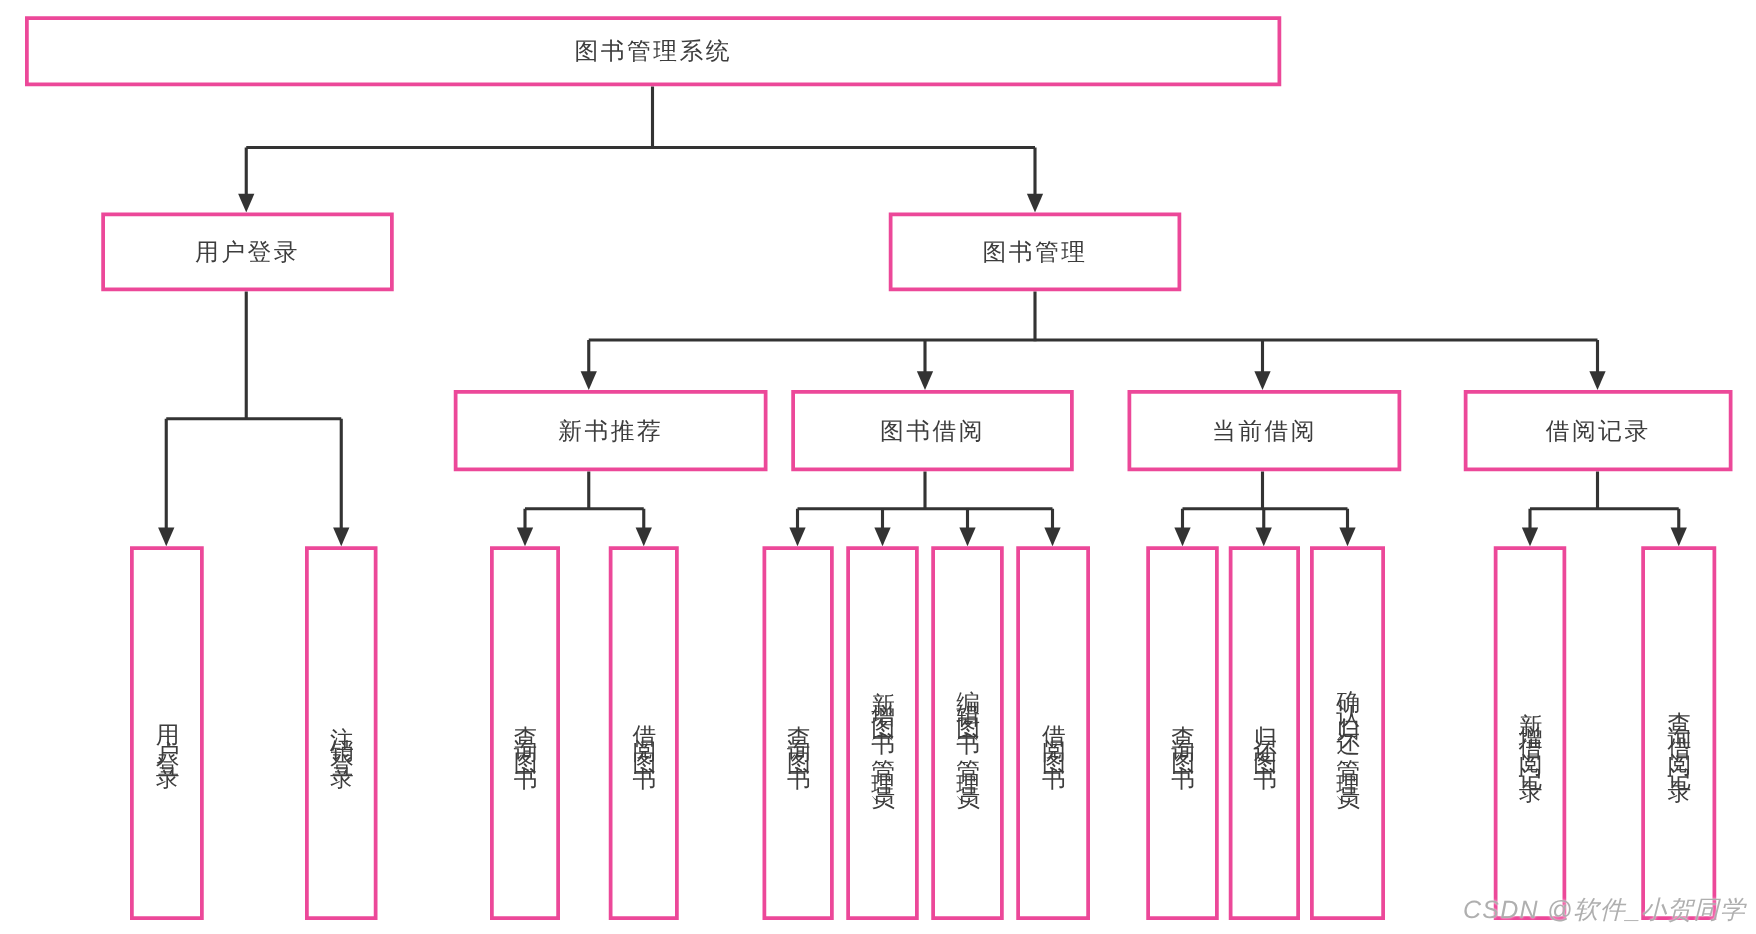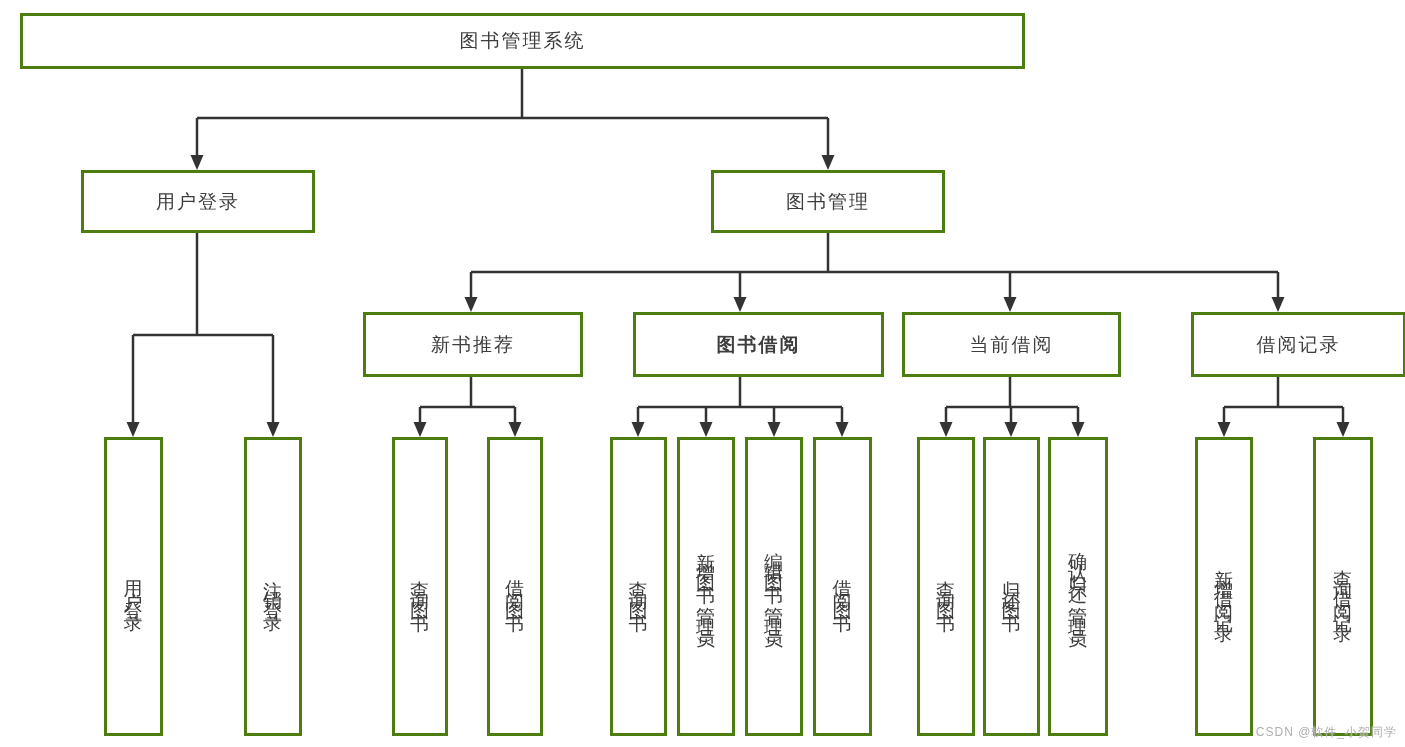--- a/index.html
+++ b/index.html
@@ -15,45 +15,46 @@
     position: absolute;
     left: 0; top: 0;
     pointer-events: none;
   }
   #connectors line { stroke: #333333; stroke-width: 2.5; }
   #connectors polygon { fill: #333333; }
   .box {
     position: absolute;
     box-sizing: border-box;
     background: #ffffff;
-    border: 3px solid #4d7c0f;
+    border: 3px solid #ec4899;
     display: flex;
     align-items: center;
     justify-content: center;
     color: #3d3d3d;
     text-align: center;
   }
   .h-box { font-size: 19px; letter-spacing: 2px; }
   .v-box {
     writing-mode: vertical-rl;
     text-orientation: mixed;
     font-size: 19px;
     letter-spacing: 11px;
     line-height: 1;
   }
   .watermark {
     position: absolute;
     right: 8px;
     bottom: 6px;
-    font-size: 12px;
+    font-size: 20px;
     letter-spacing: 1px;
     color: rgba(171, 171, 171, 0.95);
     text-shadow: 0 0 2px #ffffff;
     z-index: 5;
     white-space: nowrap;
+    font-style: italic;
   }
 </style>
 </head>
 <body>
 
 <div id="stage">
 
   <svg id="connectors" width="1405" height="747" viewBox="0 0 1405 747">
 
     <line x1="522" y1="69" x2="522" y2="119"></line>
@@ -120,30 +121,30 @@
     <span>图书管理系统</span>
   </div>
 
   <div class="box h-box" style="left:81px; top:170px; width:234px; height:63px;">
     <span>用户登录</span>
   </div>
   <div class="box h-box" style="left:711px; top:170px; width:234px; height:63px;align-items:center;">
     <span>图书管理</span>
   </div>
 
-  <div class="box h-box" style="left:363px; top:312px; width:220px; height:65px;">
+  <div class="box h-box" style="left:363px; top:312px; width:251px; height:65px;">
     <span>新书推荐</span>
   </div>
-  <div class="box h-box" style="left:633px; top:312px; width:251px; height:65px;font-weight:bold;">
+  <div class="box h-box" style="left:633px; top:312px; width:226px; height:65px;">
     <span>图书借阅</span>
   </div>
   <div class="box h-box" style="left:902px; top:312px; width:219px; height:65px;">
     <span>当前借阅</span>
   </div>
-  <div class="box h-box" style="left:1171px; top:312px; width:215px; height:65px;margin-left:20px;">
+  <div class="box h-box" style="left:1171px; top:312px; width:215px; height:65px;">
     <span>借阅记录</span>
   </div>
 
   <div class="box v-box" style="left:104px; top:437px; width:59px; height:299px;">
     <span>用户登录</span>
   </div>
   <div class="box v-box" style="left:244px; top:437px; width:58px; height:299px;">
     <span>注销登录</span>
   </div>
 

